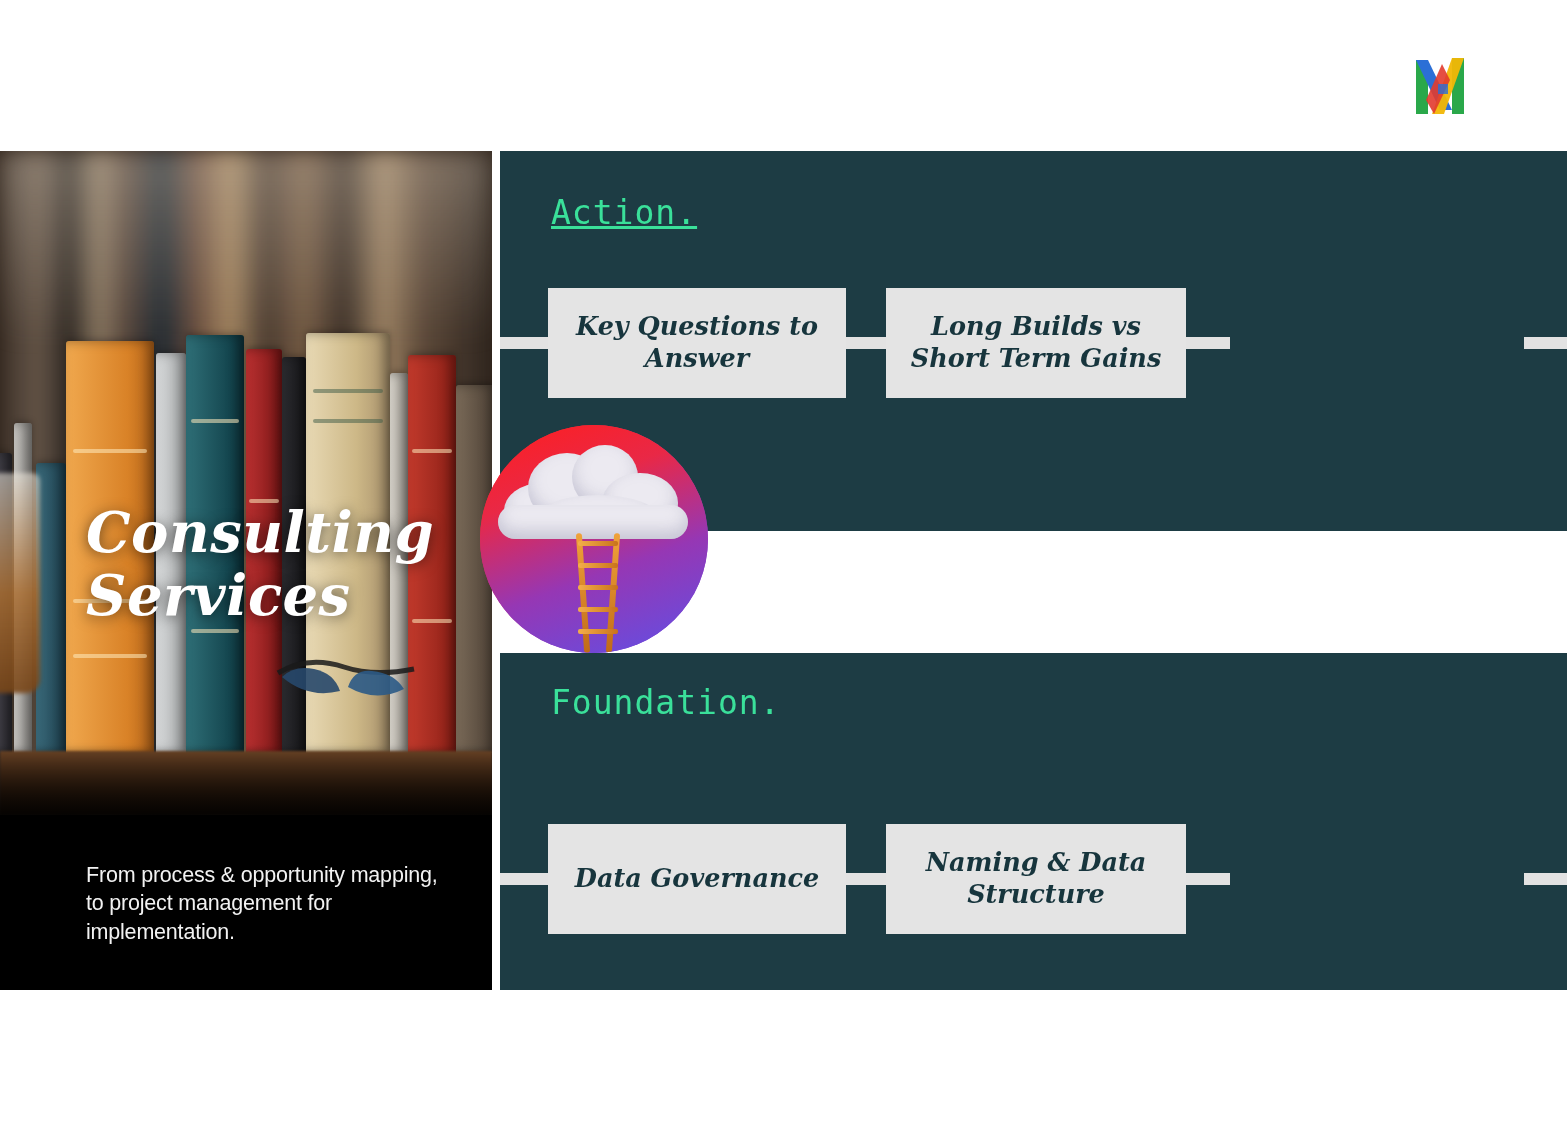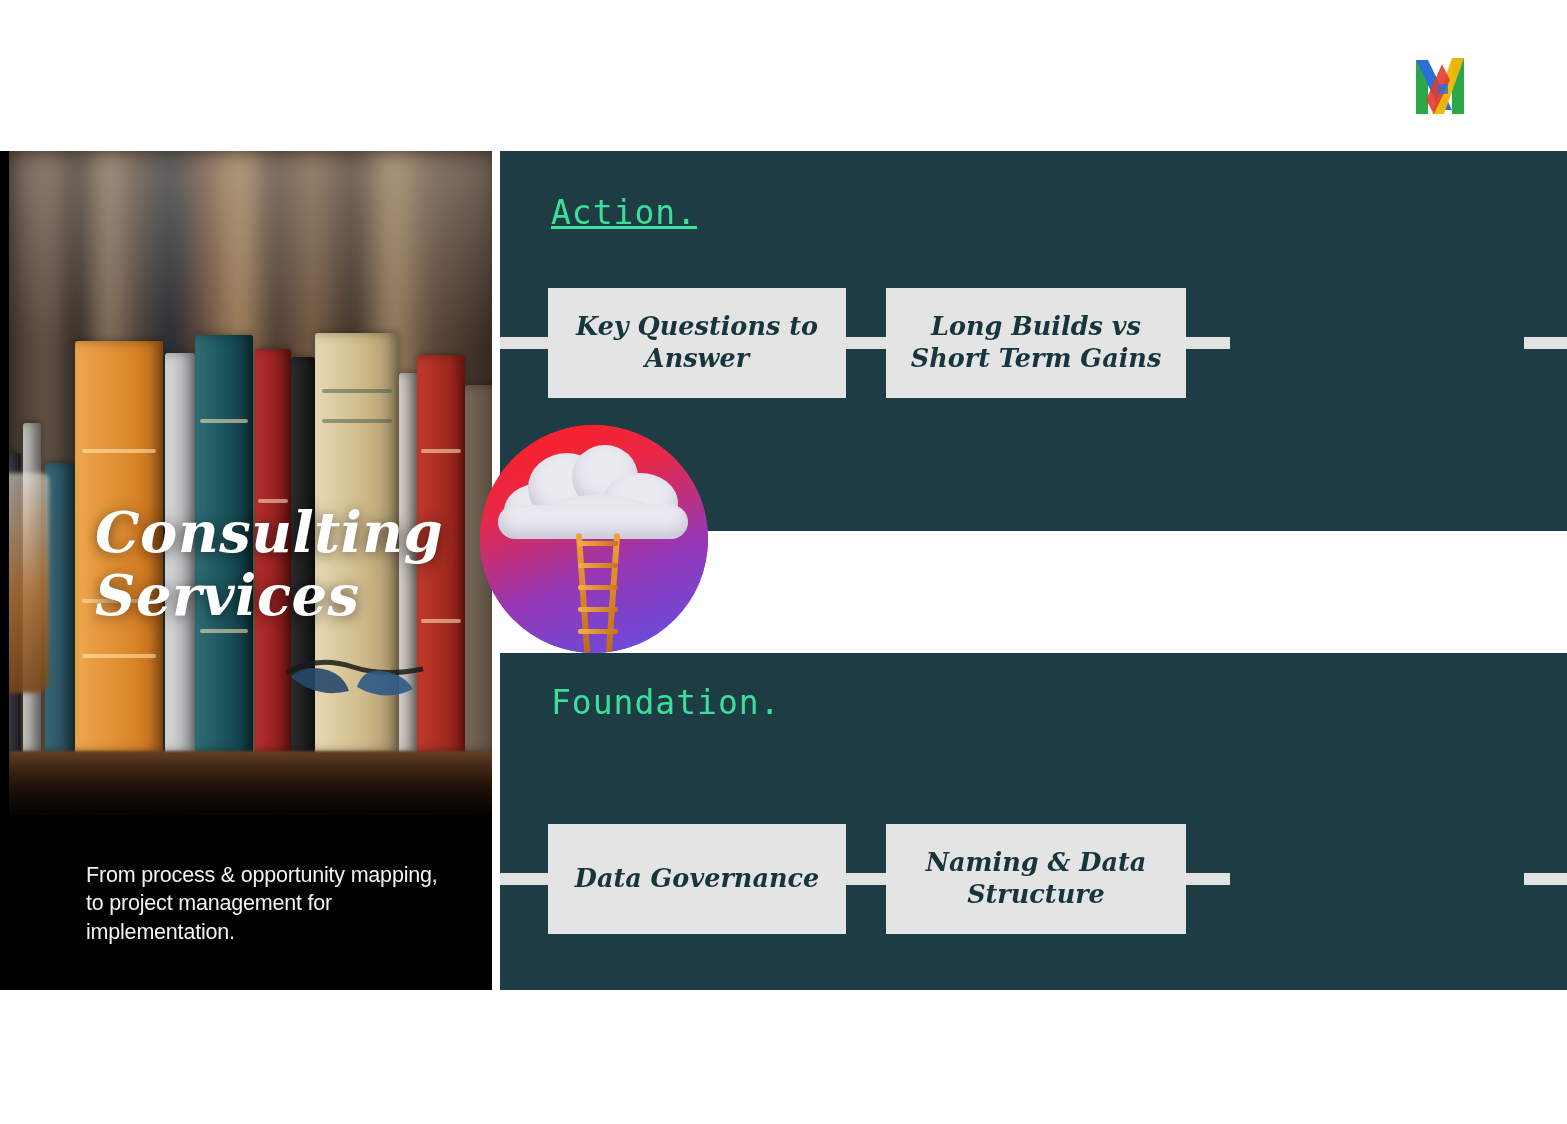--- a/index.html
+++ b/index.html
@@ -36,21 +36,20 @@
     overflow: hidden;
     background: #000;
   }
   .photo {
     position: absolute;
     left: 0; top: 0;
     width: 492px;
     height: 664px;
     overflow: hidden;
     background: #2d2118;
-    margin-left: 9px;
   }
   
   .photo .bg {
     position: absolute; inset: 0;
     background:
       linear-gradient(90deg,#3f332b 0%, #6a5a4c 8%, #2a2420 14%, #8d7a63 20%,
         #55443a 26%, #1f2a33 33%, #6d4f3f 40%, #a98a63 47%, #4b3b30 54%,
         #7a5f47 62%, #3a2e26 70%, #a08565 78%, #5e4a3a 86%, #2f2620 100%);
     filter: blur(9px);
     opacity: .95;

